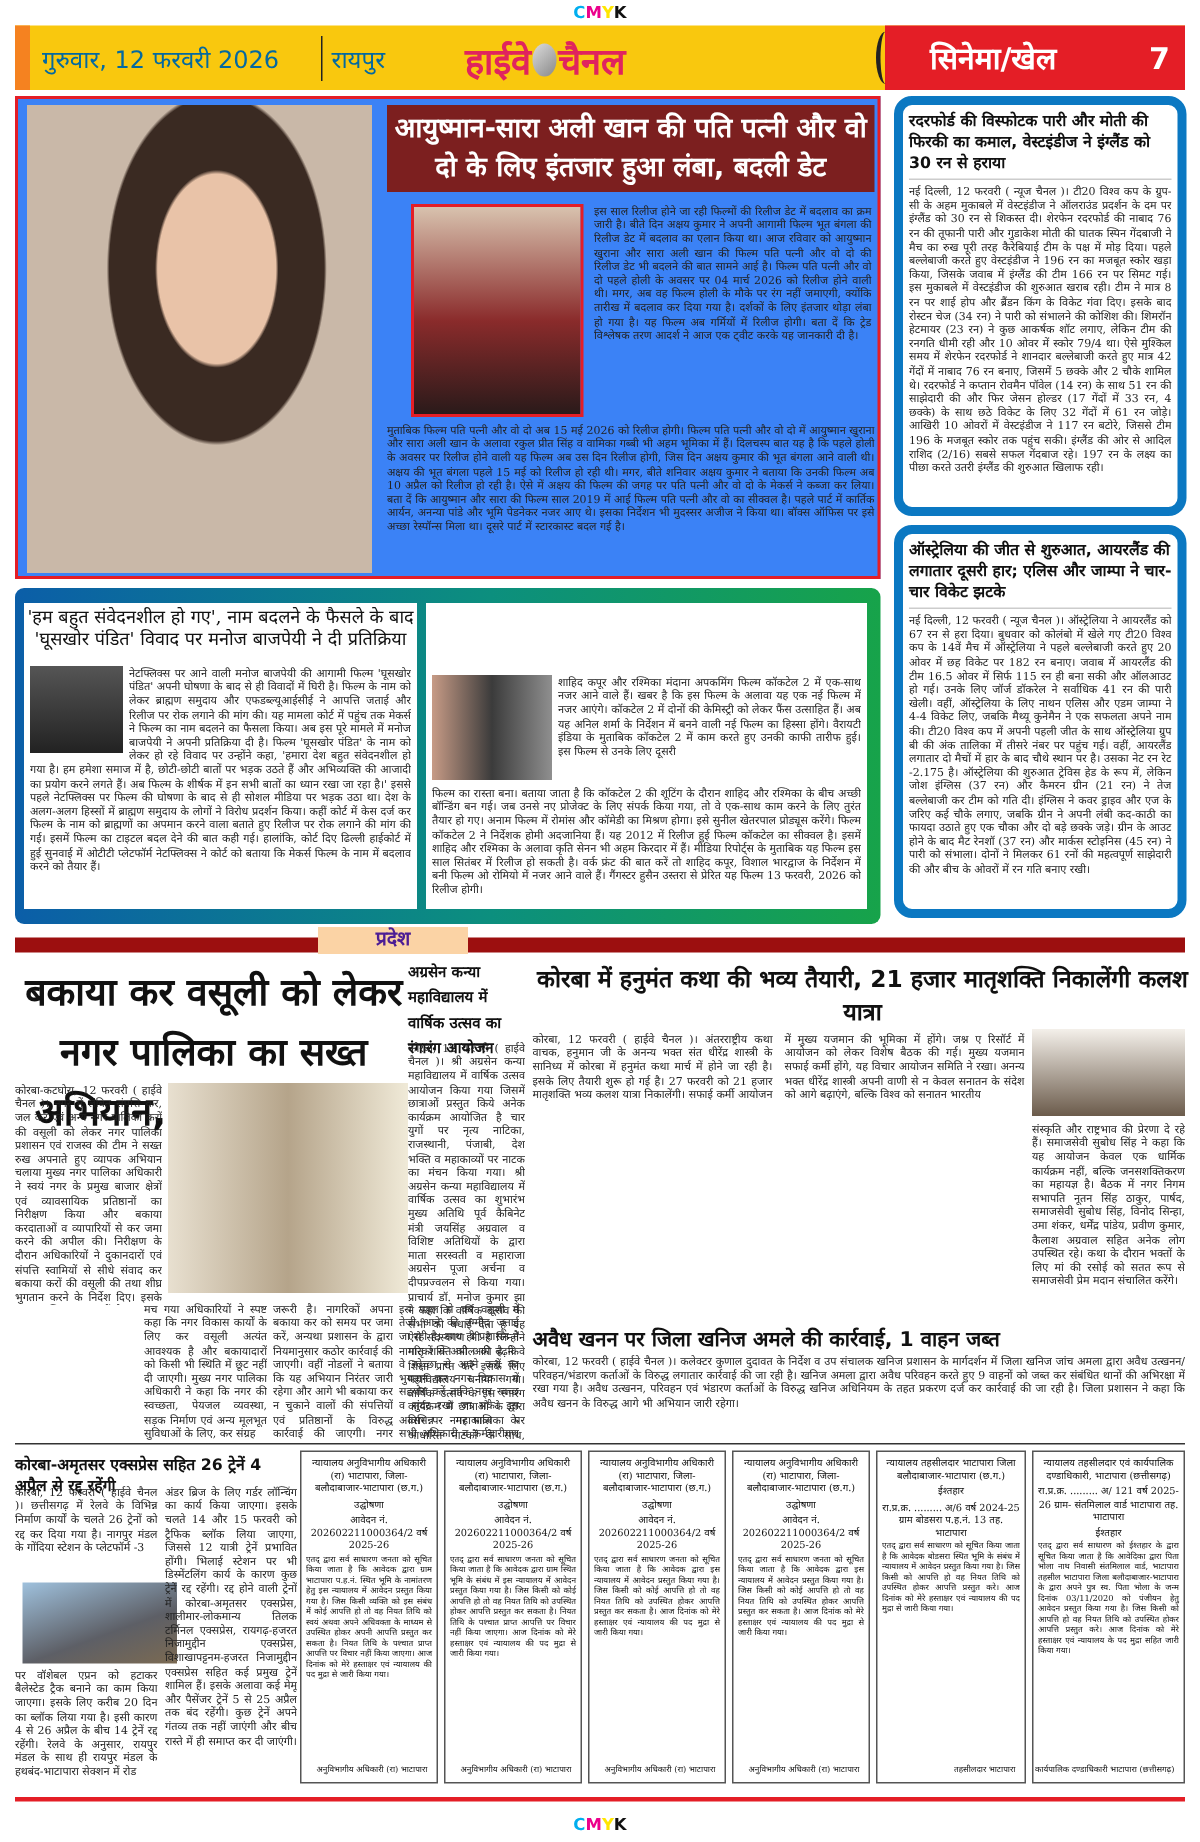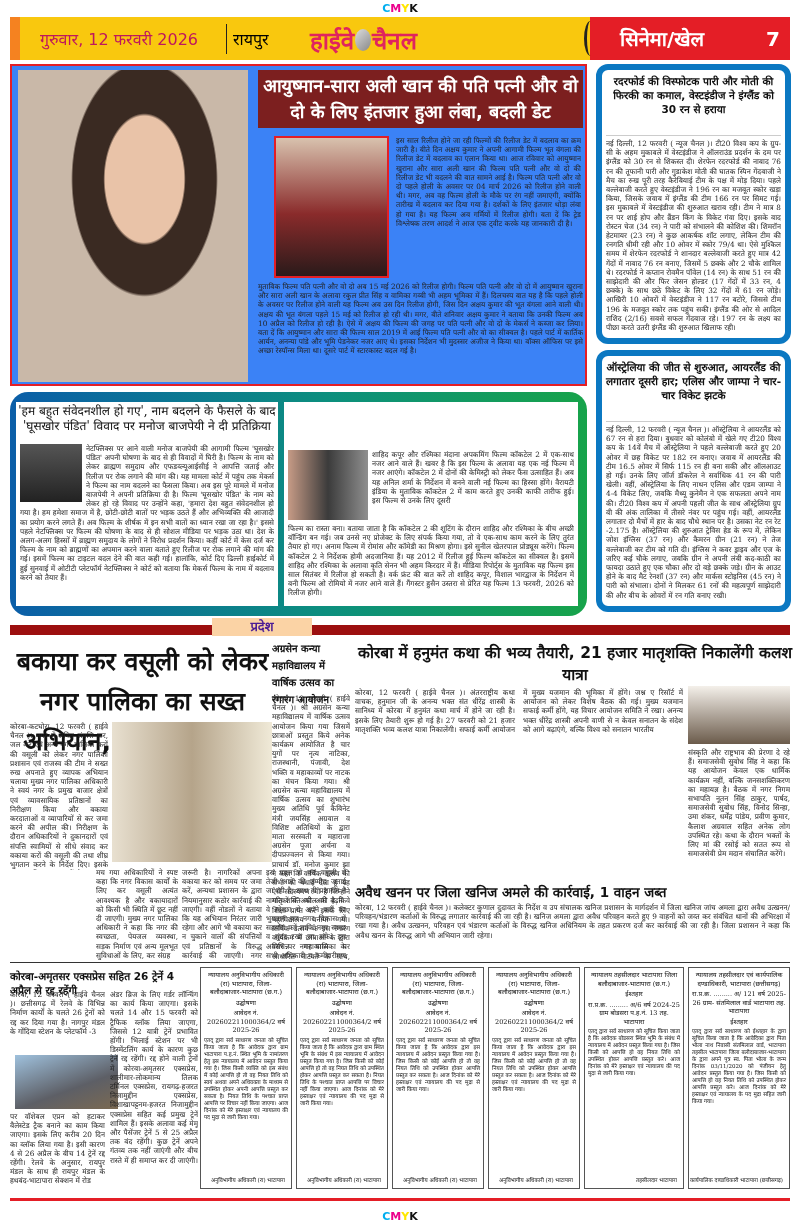--- a/index.html
+++ b/index.html
@@ -1,39 +1,39 @@
 <!DOCTYPE html>
 <html><head>
 <meta charset="utf-8">
 <style>
 *{box-sizing:border-box;margin:0;padding:0}
 body{width:800px;height:1228px;background:#fff;font-family:"DejaVu Serif",serif;color:#111;position:relative;overflow:hidden}
 .cmyk{position:absolute;left:0;width:800px;text-align:center;font:bold 11px "DejaVu Sans",sans-serif;letter-spacing:0}
 .cmyk .c{color:#00aeef}.cmyk .m{color:#ec008c}.cmyk .y{color:#ffe600}.cmyk .k{color:#111}
 .mast{position:absolute;top:17px;left:10px;width:780px;height:43px;background:#f9c80e;display:flex;align-items:center}
 .mast .strip{width:10px;height:43px;background:#f58220}
-.mast .date{font:16px "DejaVu Sans",sans-serif;margin-left:20px;color:#be185d}
+.mast .date{font:16px "DejaVu Sans",sans-serif;margin-left:8px;color:#0369a1}
 .mast .sep{width:1px;height:30px;background:#222;margin:0 6px 0 28px}
-.mast .city{font:16px "DejaVu Sans",sans-serif;color:#000000}
+.mast .city{font:16px "DejaVu Sans",sans-serif;color:#0369a1}
 .mast .logo{position:absolute;left:300px;top:6px;font:bold 24px "DejaVu Sans",sans-serif;color:#e0245e;display:flex;align-items:center;gap:1px}
 .mast .logo .bolt{display:inline-block;width:16px;height:22px;border-radius:50%;background:linear-gradient(135deg,#ddd,#888);}
 .mast .sec{position:absolute;right:0;top:0;width:200px;height:43px;background:#e41e26;color:#fff;display:flex;align-items:center;justify-content:space-between;padding:0 10px 0 30px;font:bold 20px "DejaVu Sans",sans-serif}
 .mast .sec:before{content:"";position:absolute;left:-6px;top:4px;width:10px;height:35px;border-left:3px solid #222;border-radius:50% 0 0 50%}
 .box1{position:absolute;top:64px;left:10px;width:577px;height:322px;border:2px solid #e41e26;background:#3b82f6}
 .box1 .photo{position:absolute;left:6px;top:4px;width:230px;height:312px;background:radial-gradient(ellipse at 55% 35%,#e9c3a8 0 22%,#3a2a22 23% 40%,#c9b8a8 41%)}
 .box1 .head{position:absolute;left:246px;top:4px;width:325px;height:58px;background:#7c1f1f;color:#fff;font:bold 18px "DejaVu Sans",sans-serif;line-height:26px;text-align:center;padding-top:3px}
 .box1 .inphoto{position:absolute;left:262px;top:70px;width:115px;height:142px;border:2px solid #e41e26;background:linear-gradient(#d8c2ae,#8a2b2b 55%,#2a1a1a)}
 .body-t{font:7.3px "DejaVu Serif",serif;line-height:9.2px;text-align:justify;color:#222;overflow:hidden}
 .box1 .t1{position:absolute;left:384px;top:70px;width:185px;height:145px}
 .box1 .t2{position:absolute;left:246px;top:216px;width:325px;height:100px}
 .rbox{position:absolute;left:596px;width:195px;border:6px solid #0b78c2;border-radius:12px;background:#fff;padding:4px 4px}
-.rbox .h{font:bold 10.5px "DejaVu Sans",sans-serif;line-height:14px;text-align:center;border-bottom:1px solid #ccc;padding-bottom:19px;margin-bottom:3px}
+.rbox .h{font:bold 10.5px "DejaVu Sans",sans-serif;line-height:14px;text-align:left;border-bottom:1px solid #ccc;padding-bottom:3px;margin-bottom:3px}
 .rb1{top:64px;height:280px}
 .rb2{top:350px;height:262px}
-.gbox{position:absolute;top:392px;left:10px;width:577px;height:224px;border-radius:18px;background:linear-gradient(90deg,#0b5ea8,#0c8f7e 55%,#17a34a)}
+.gbox{position:absolute;top:392px;left:10px;width:577px;height:224px;border-radius:6px;background:linear-gradient(90deg,#0b5ea8,#0c8f7e 55%,#17a34a)}
 .gbox .p{position:absolute;background:#fff;top:10px;height:204px}
 .gbox .p1{left:6px;width:262px}
 .gbox .p2{left:274px;width:294px}
 .p .h{font:12px "DejaVu Serif",serif;line-height:15px;text-align:center;padding:2px 2px 4px}
 .p2 .h{font:bold 16px "DejaVu Sans",sans-serif;line-height:21px}
 .p .img{position:absolute;background:linear-gradient(#555,#222)}
 .pradesh{position:absolute;top:625px;left:10px;width:780px;height:10px;background:#9c0f0f}
 .pradesh span{position:absolute;left:202px;top:-7px;width:100px;height:18px;background:#fbd3a5;text-align:center;font:bold 13px "DejaVu Sans",sans-serif;line-height:18px;color:#4c1d95}
 .bighead{position:absolute;left:10px;top:642px;width:265px;text-align:center;font:bold 25px "DejaVu Sans",sans-serif;line-height:40px}
 .col{position:absolute}

